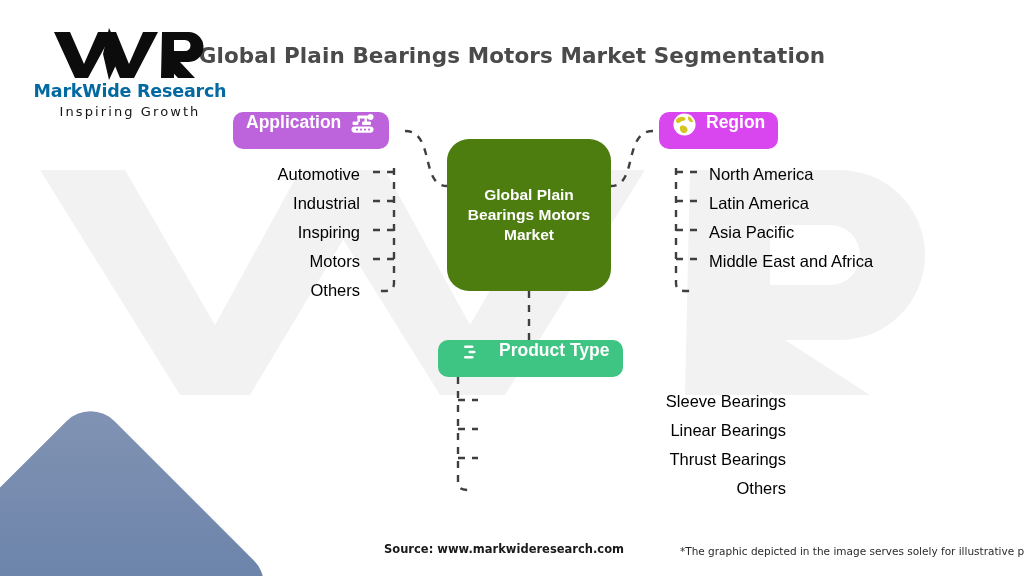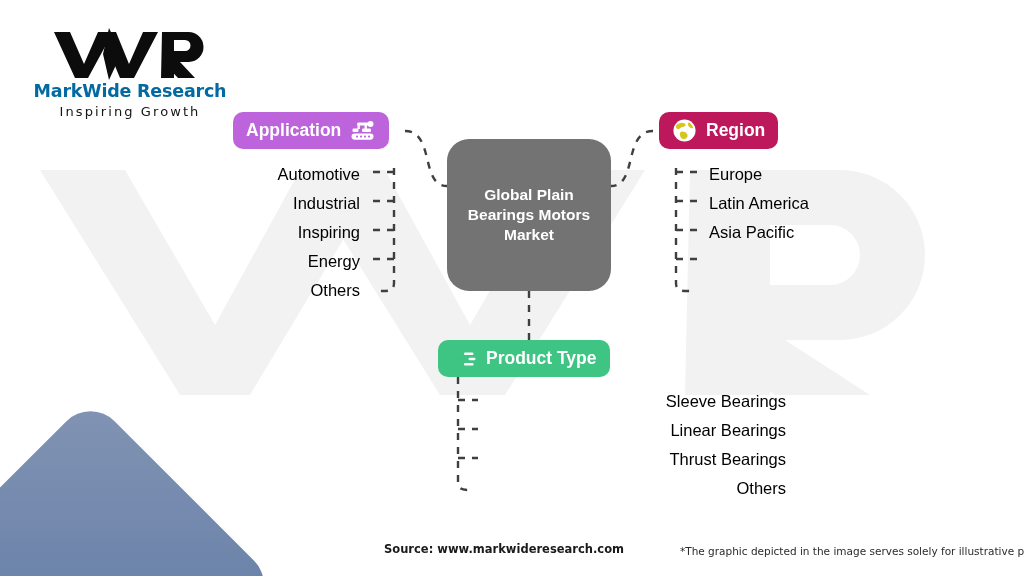--- a/index.html
+++ b/index.html
@@ -95,42 +95,42 @@
     pointer-events: none;
   }
 
   
   #center-node {
     position: absolute;
     left: 447px;
     top: 139px;
     width: 164px;
     height: 152px;
-    background: #737373;
+    background: #4d7c0f;
     border-radius: 22px;
     z-index: 3;
     display: flex;
     align-items: center;
     justify-content: center;
   }
   #center-node-label {
     color: #ffffff;
     font-family: "Liberation Sans", sans-serif;
     font-size: 15.5px;
     font-weight: bold;
     line-height: 20px;
     text-align: center;
     width: 130px;
   }
 
   
   .badge {
     position: absolute;
     display: flex;
-    align-items: center;
+    align-items: flex-start;
     border-radius: 10px;
     height: 37px;
     padding: 0 13px;
     z-index: 4;
     box-sizing: border-box;
   }
   .badge-label {
     color: #ffffff;
     font-family: "Liberation Sans", sans-serif;
     font-size: 17.5px;
@@ -142,30 +142,30 @@
   #badge-application {
     left: 233px;
     top: 112px;
     background: #bd63db;
   }
   #badge-application .badge-label { margin-right: 9px; }
 
   #badge-region {
     left: 659px;
     top: 112px;
-    background: #be185d;
+    background: #d946ef;
   }
   #badge-region .badge-label { margin-left: 9px; }
 
   #badge-product-type {
     left: 438px;
     top: 340px;
     background: #3ec483;
   }
-  #badge-product-type .badge-label { margin-left: 9px; }
+  #badge-product-type .badge-label { margin-left: 22px; }
 
   
   .item-list { position: absolute; z-index: 3; }
   .item {
     font-family: "Liberation Sans", sans-serif;
     font-size: 16.5px;
     color: #000000;
     white-space: nowrap;
     line-height: 29px;
     height: 29px;
@@ -234,20 +234,21 @@
         <polygon points="2,8 34,8 62,72 90,8 120,8 70,100 44,100"></polygon>
         <polygon points="96,8 126,8 152,72 180,8 210,8 162,100 134,100"></polygon>
         <polygon points="112,0 136,52 112,104 100,52"></polygon>
         <path d="M218,8 h52 a30,30 0 0 1 2,60 h-18 l30,32 h-34 l-30,-32 v-22 h44 a11,11 0 0 0 0,-22 h-22 v76 h-26 z"></path>
       </g>
     </svg>
     <div class="logo-name">MarkWide Research</div>
     <div class="logo-tag">Inspiring Growth</div>
   </div>
 
+  <div id="title">Global Plain Bearings Motors Market Segmentation</div>
 
   <svg id="connectors" viewBox="0 0 1024 576" aria-hidden="true">
     <g fill="none" stroke="#3f3f3f" stroke-width="2.4" stroke-dasharray="7 7" stroke-linecap="butt">
 
       <path d="M405,131 C435,131 420,186 447,186"></path>
 
       <path d="M653,131 C623,131 638,186 611,186"></path>
 
       <path d="M529,291 L529,340"></path>
 
@@ -327,28 +328,29 @@
         </g>
       </svg>
     </span>
     <span class="badge-label">Product Type</span>
   </div>
 
   <div class="item-list" id="list-application">
     <div class="item">Automotive</div>
     <div class="item">Industrial</div>
     <div class="item">Inspiring</div>
-    <div class="item">Energy</div>
+    <div class="item">Motors</div>
     <div class="item">Others</div>
   </div>
 
   <div class="item-list" id="list-region">
-    <div class="item">Europe</div>
+    <div class="item">North America</div>
     <div class="item">Latin America</div>
     <div class="item">Asia Pacific</div>
+    <div class="item">Middle East and Africa</div>
   </div>
 
   <div class="item-list" id="list-product-type">
     <div class="item">Sleeve Bearings</div>
     <div class="item">Linear Bearings</div>
     <div class="item">Thrust Bearings</div>
     <div class="item">Others</div>
   </div>
 
   <div id="source-note">Source: www.markwideresearch.com</div>

